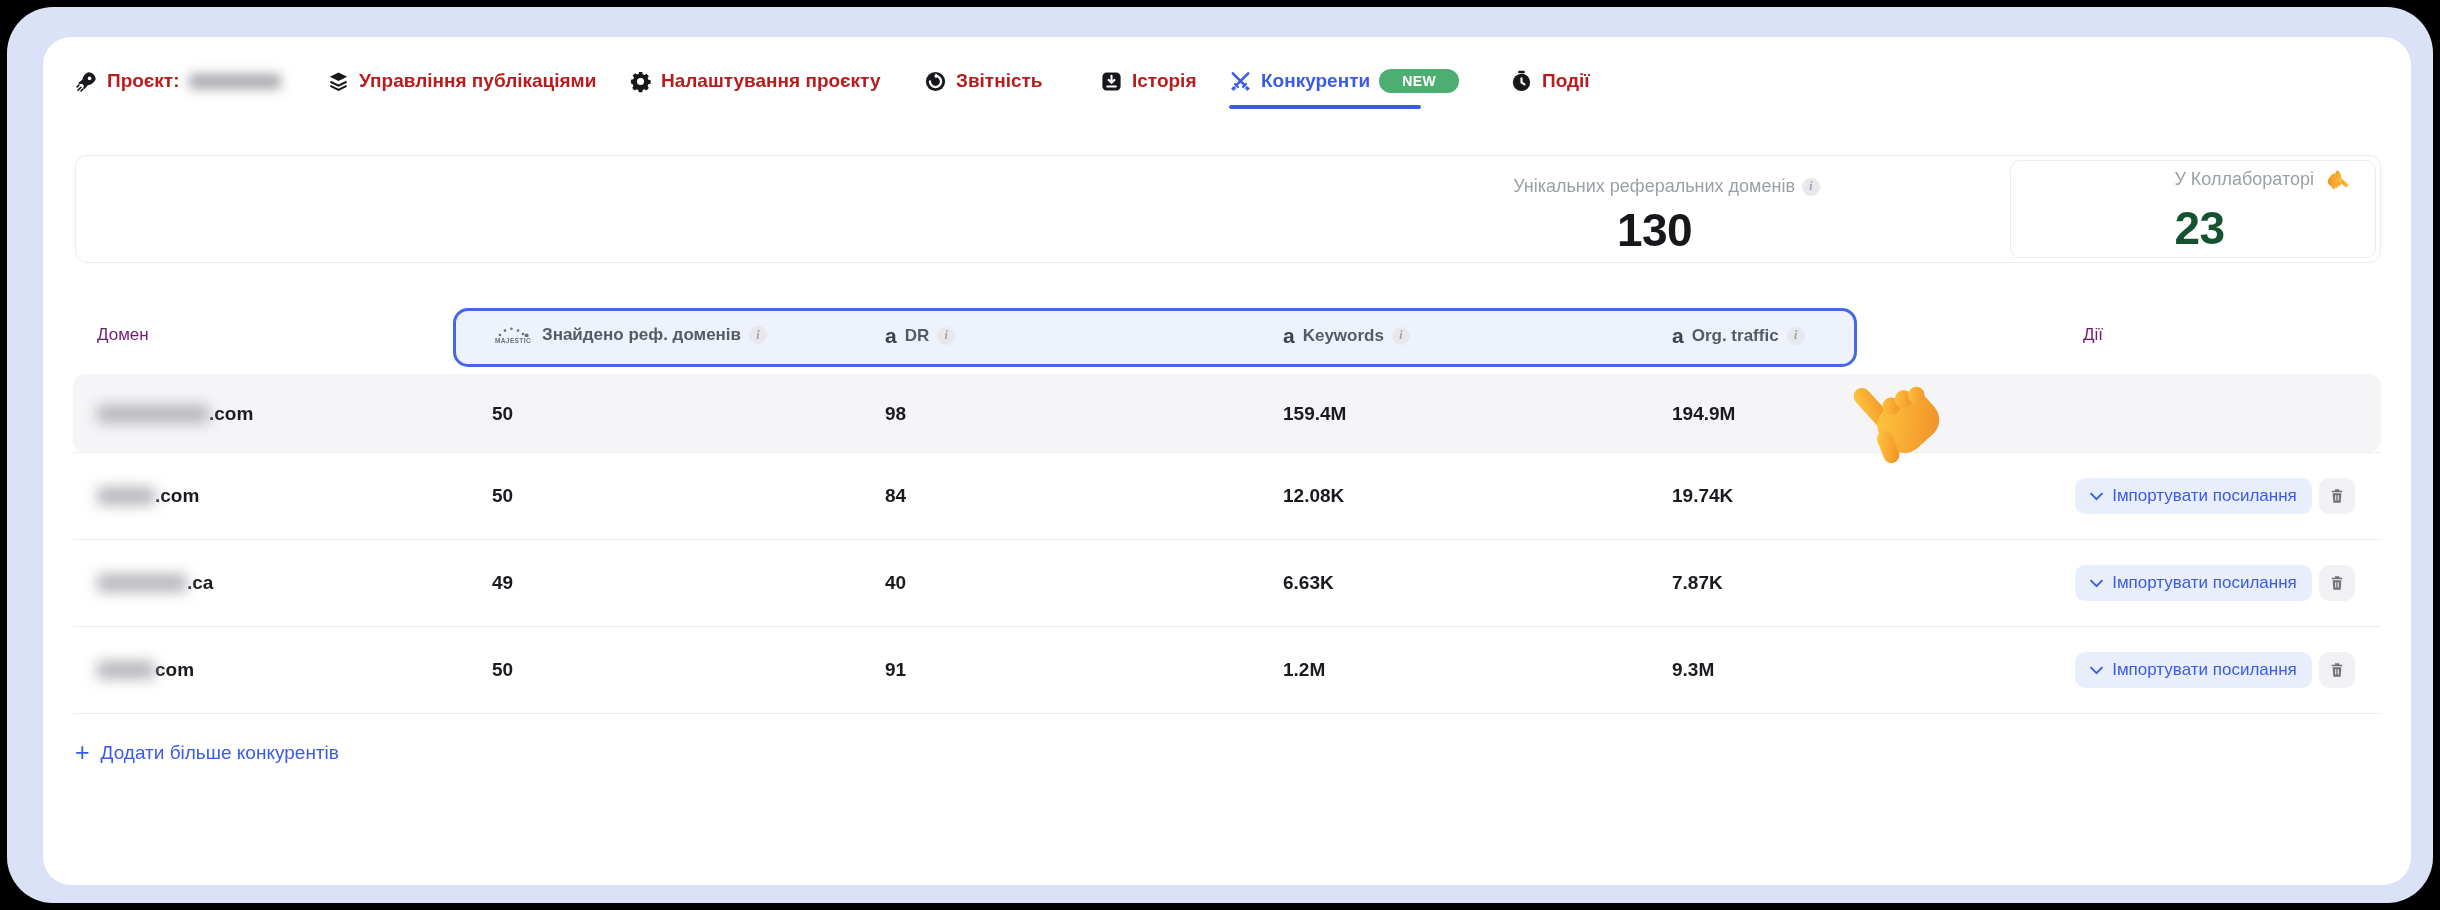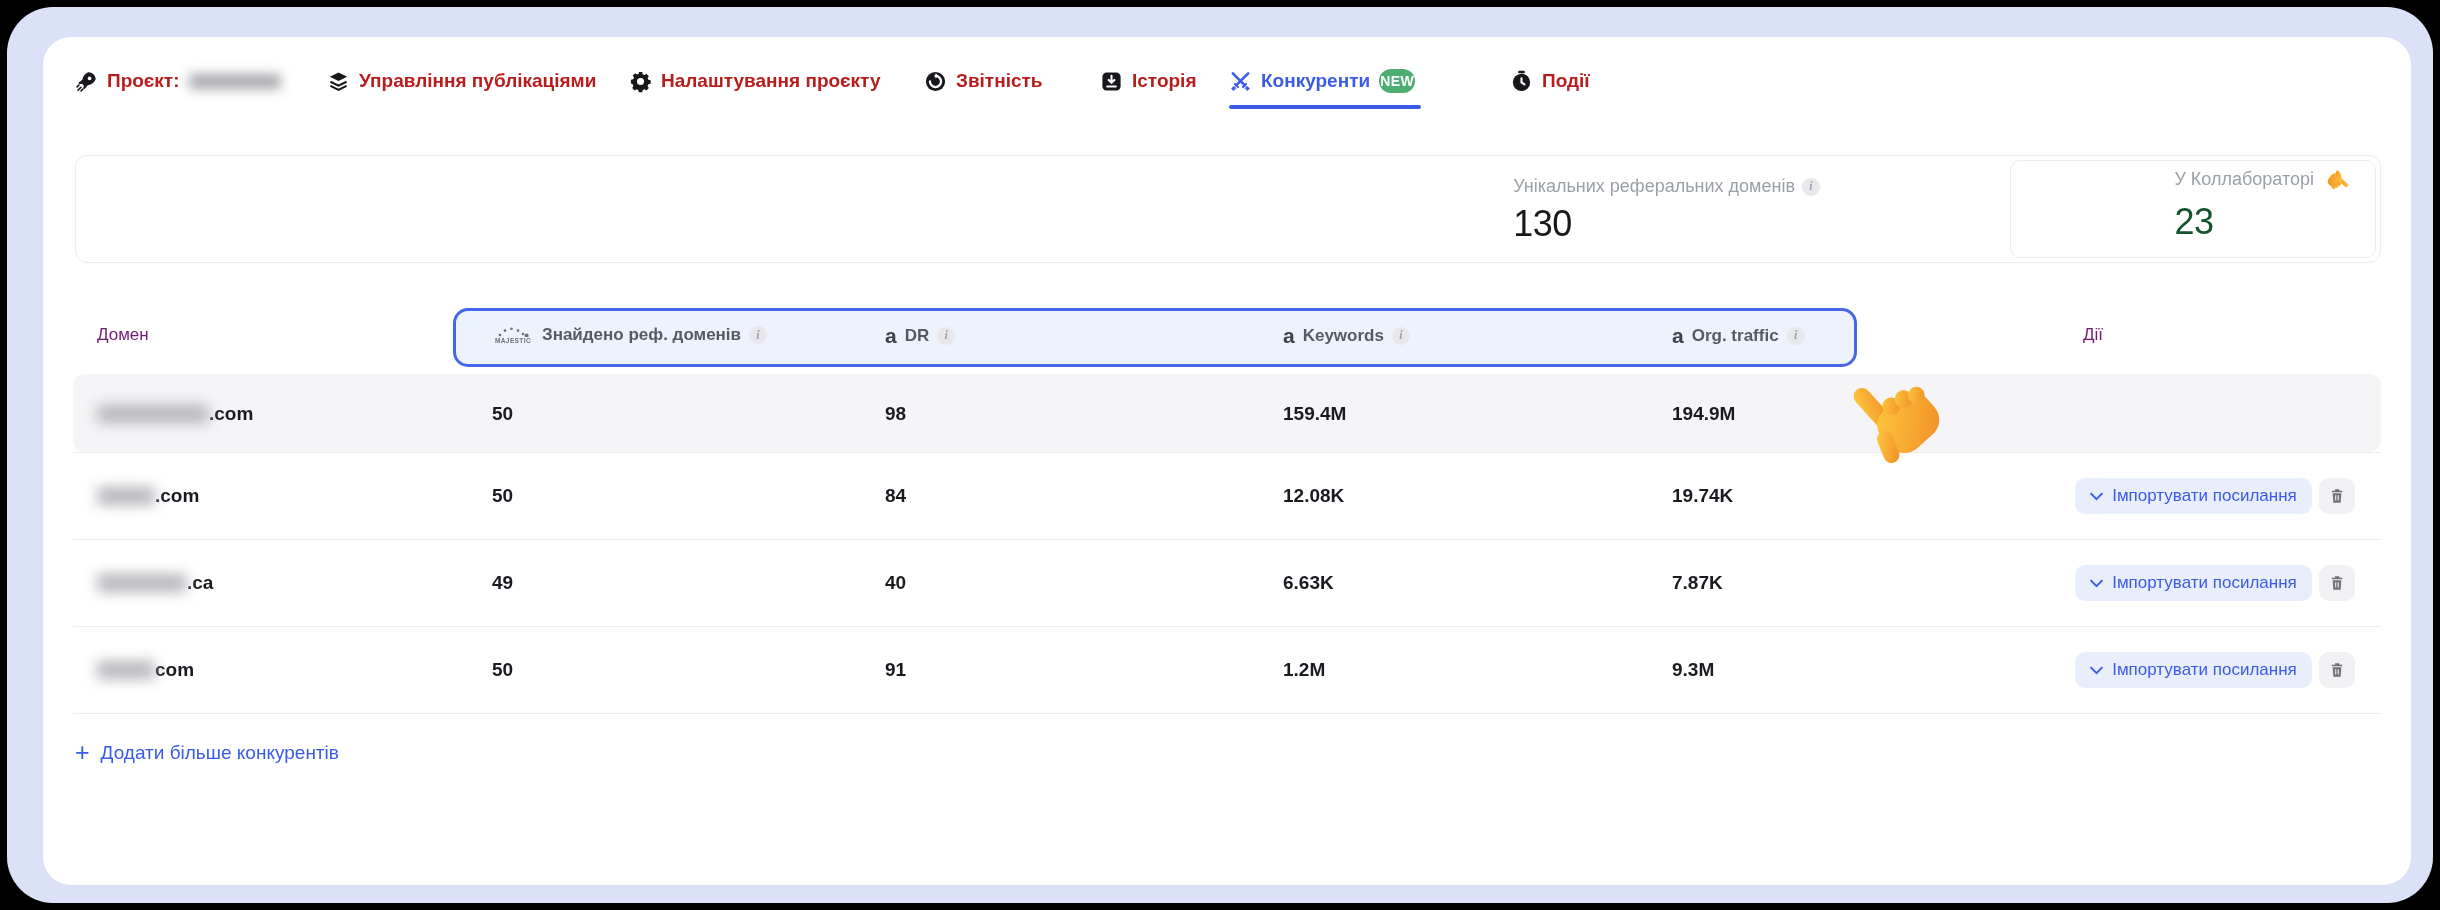--- a/index.html
+++ b/index.html
@@ -9,34 +9,34 @@
   .surface { position:absolute; left:7px; top:7px; right:7px; bottom:7px; background:#dbe2f8; border-radius:46px; }
   .card { position:absolute; left:36px; top:30px; width:2368px; height:848px; background:#fff; border-radius:28px; }
 
   
   .nav-item { position:absolute; top:28px; height:32px; display:flex; align-items:center; gap:9px;
               font-size:19px; font-weight:700; color:#b91c1c; cursor:pointer; white-space:nowrap; }
   .nav-item svg { width:23px; height:23px; flex:0 0 auto; }
   .nav-item.active { color:#3a5ae8; }
   .nav-underline { position:absolute; left:1186px; top:68px; width:192px; height:4px; background:#3a5ae8; border-radius:3px; }
   .badge-new { background:#4cae71; color:#fff; font-size:14px; font-weight:700; letter-spacing:.5px;
-               padding:4px 1px; border-radius:999px; }
+               padding:4px 23px; border-radius:999px; }
   .blur-chip { display:inline-block; height:15px; border-radius:4px; background:#a8a8ad; filter:blur(6px); }
 
   
   .stats { position:absolute; left:32px; top:118px; width:2306px; height:108px; background:#fff;
            border:1px solid #ececf1; border-radius:12px; }
   .stats-left { position:absolute; left:24px; top:24px; }
   .stats-added { font-size:19px; font-weight:600; color:#1a1c21; }
   .stats-added b { font-weight:800; }
   .stats-date { margin-top:13px; font-size:16px; color:#9b9fa8; }
-  .stat-col { position:absolute; top:20px; text-align:left; }
+  .stat-col { position:absolute; top:20px; text-align:center; }
   .stat-ref { right:560px; }
   .stat-label { font-size:18px; color:#9b9fa8; display:flex; align-items:center; gap:7px; justify-content:flex-end; }
-  .stat-value { margin-top:6px; font-size:36px; font-weight:400; color:#17181c; letter-spacing:-.5px; }
+  .stat-value { margin-top:6px; font-size:46px; font-weight:700; color:#17181c; letter-spacing:-.5px; }
   .collab-box { position:absolute; right:4px; top:4px; width:366px; height:98px; border:1px solid #ececf2; border-radius:10px; }
   .collab-inner { position:absolute; right:26px; top:8px; text-align:left; }
   .stat-value.blue { color:#14532d; }
   .hand-sm { width:26px; height:26px; transform:rotate(172deg); margin-left:2px; }
 
   
   .info { width:18px; height:18px; border-radius:50%; background:#e7e7ec; display:inline-flex;
           align-items:center; justify-content:center; flex:0 0 auto;
           font:italic 700 12px "Liberation Serif", serif; color:#9da1aa; }
   .info::after { content:"i"; }

